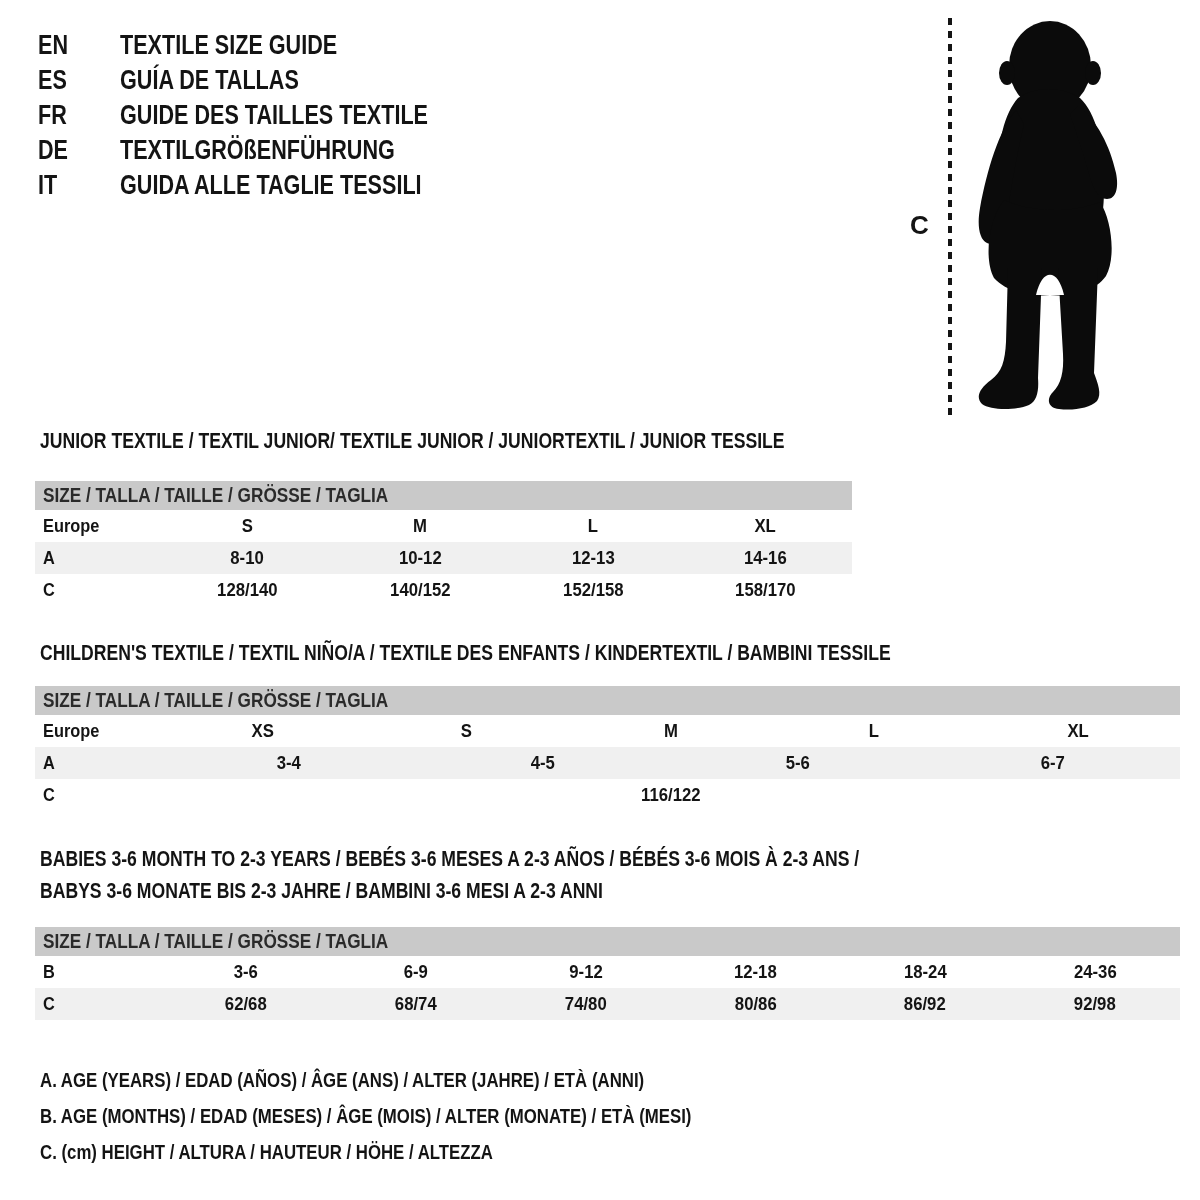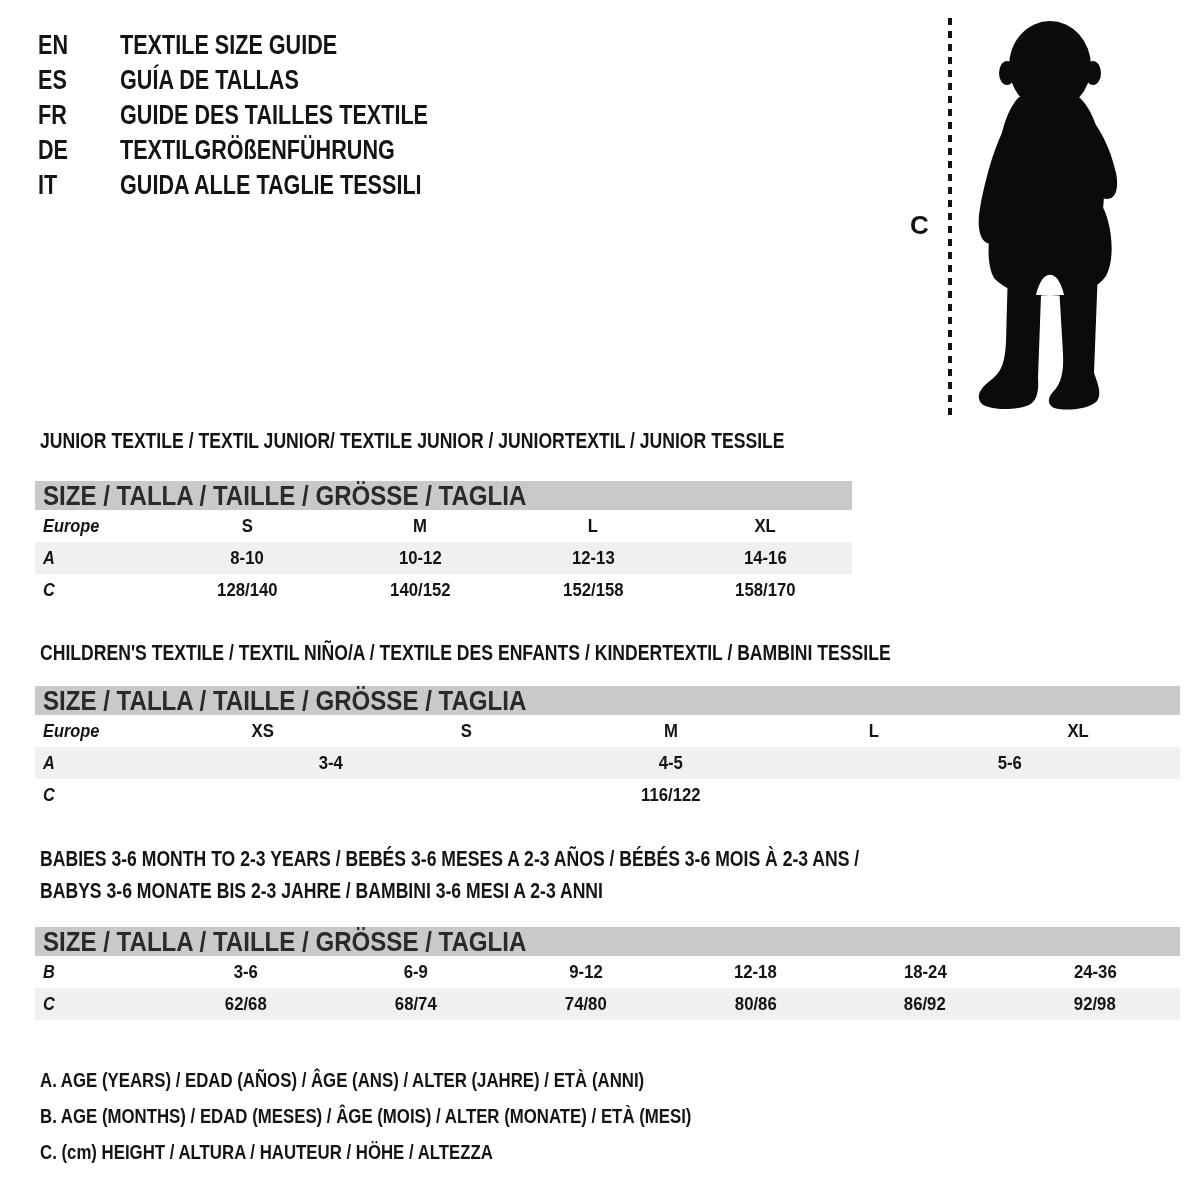--- a/index.html
+++ b/index.html
@@ -25,24 +25,24 @@
   .c-label{position:absolute;left:910px;top:210px;font-size:26px;}
   .baby-svg{position:absolute;left:958px;top:12px;width:185px;height:405px;}
 
   
   .sec-title{position:absolute;font-size:22px;line-height:26px;white-space:nowrap;
     transform:scaleX(0.80);transform-origin:0 0;}
 
   
   .size-table{position:absolute;}
   .band{height:29px;line-height:29px;background:#c9c9c9;padding-left:8px;box-sizing:border-box;
-    font-size:28px;color:#2a2a2a;}
+    font-size:20px;color:#2a2a2a;}
   .trow{display:flex;height:32px;line-height:32px;font-size:19px;}
   .trow.alt{background:#f0f0f0;}
-  .tlabel{width:126px;padding-left:8px;box-sizing:border-box;text-align:left;flex:none;font-style:italic;}
+  .tlabel{width:126px;padding-left:8px;box-sizing:border-box;text-align:left;flex:none;}
   .tcell{flex:1;text-align:center;}
 
   
   .legend-line{position:absolute;font-size:21px;line-height:28px;white-space:nowrap;
     transform:scaleX(0.80);transform-origin:0 0;}
 </style>
 </head>
 <body>
 
 <div class="lang-block">
@@ -126,20 +126,21 @@
     <span class="tcell"><span class="cx-c">S</span></span>
     <span class="tcell"><span class="cx-c">M</span></span>
     <span class="tcell"><span class="cx-c">L</span></span>
     <span class="tcell"><span class="cx-c">XL</span></span>
   </div>
   <div class="trow alt">
     <span class="tlabel"><span class="cx-m">A</span></span>
     <span class="tcell"><span class="cx-c">3-4</span></span>
     <span class="tcell"><span class="cx-c">4-5</span></span>
     <span class="tcell"><span class="cx-c">5-6</span></span>
+    <span class="tcell"><span class="cx-c">6-7</span></span>
   </div>
   <div class="trow">
     <span class="tlabel"><span class="cx-m">C</span></span>
     <span class="tcell"><span class="cx-c">116/122</span></span>
   </div>
 </div>
 
 <div class="sec-title" style="left:40px;top:846px;">BABIES 3-6 MONTH TO 2-3 YEARS / BEBÉS 3-6 MESES A 2-3 AÑOS / BÉBÉS 3-6 MOIS À 2-3 ANS /</div>
 <div class="sec-title" style="left:40px;top:878px;">BABYS 3-6 MONATE BIS 2-3 JAHRE / BAMBINI 3-6 MESI A 2-3 ANNI</div>
 

